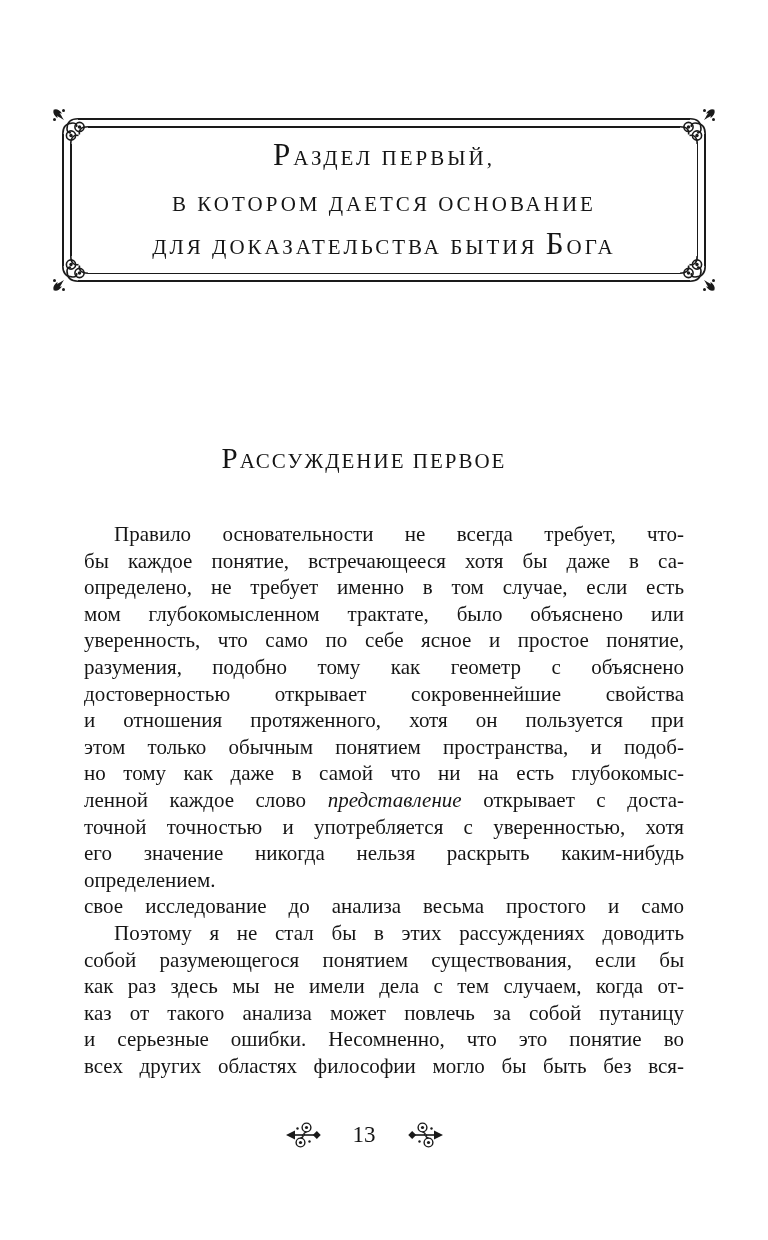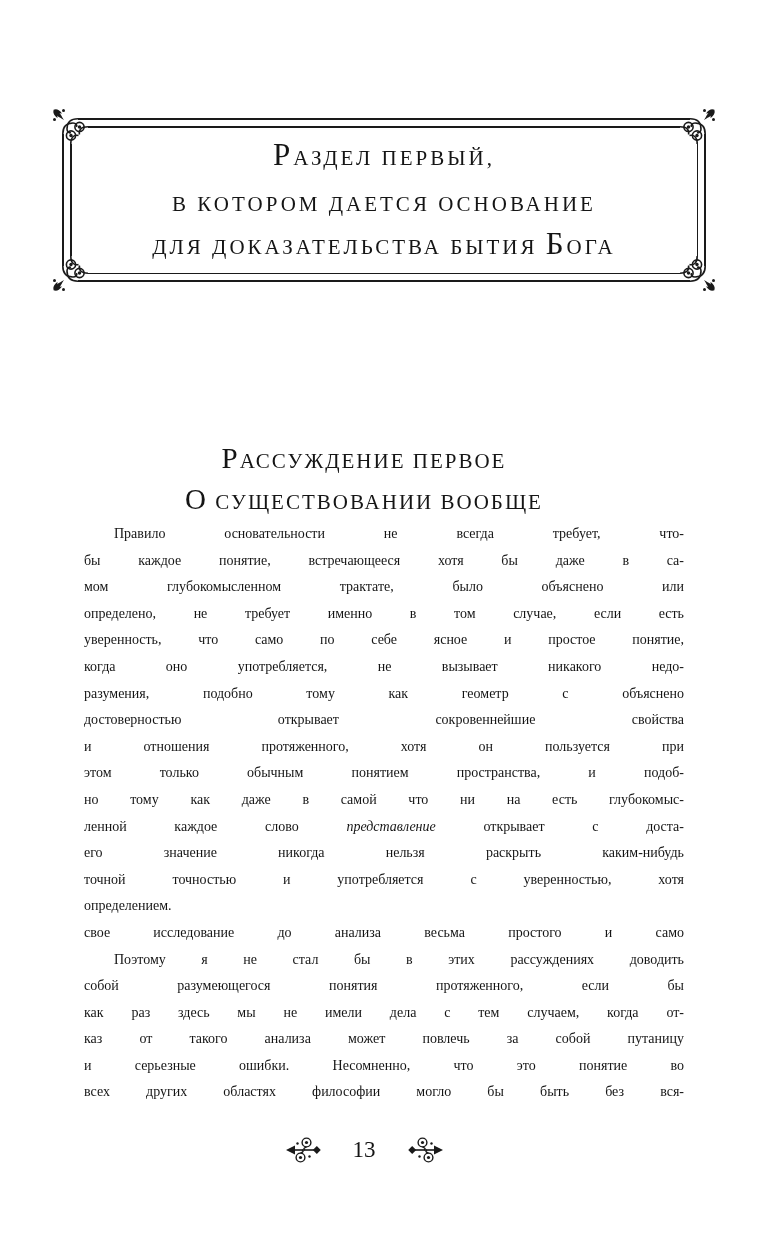--- a/index.html
+++ b/index.html
@@ -47,36 +47,36 @@
     position:absolute;left:64px;top:440px;width:600px;
     text-align:center;
   }
   .hd-line{line-height:37px;white-space:nowrap;}
   .heading .seg{letter-spacing:2px;font-size:21px;}
   .heading .seg.large{font-size:29px;letter-spacing:2px;}
 
   
   .body-text{
     position:absolute;left:84px;top:521px;width:600px;
-    font-size:14px;
+    font-size:21px;
   }
   .bline{
     line-height:26.6px;
     text-align:justify;
     text-align-last:justify;
     white-space:nowrap;
   }
   .bline.indent{text-indent:30px;}
   .bline.lastline{text-align-last:left;}
   .bseg.italic{font-style:italic;}
 
   
   .footer{
     position:absolute;left:64px;top:1118px;width:600px;height:34px;
-    display:flex;align-items:center;justify-content:center;gap:32px;margin-top:15px;
+    display:flex;align-items:center;justify-content:center;gap:32px;
   }
   .page-number{font-size:23px;line-height:34px;}
   .fleuron{width:36px;height:30px;flex:0 0 auto;}
   .fleuron.mirror{transform:scaleX(-1);}
 </style>
 </head>
 <body>
 
 <div class="page">
 
@@ -173,42 +173,40 @@
 
     <div class="frame-title" id="frame-title">
         <div class="ft-line"><span class="seg large">Р</span><span class="seg">АЗДЕЛ ПЕРВЫЙ,</span></div>
         <div class="ft-line"><span class="seg">В КОТОРОМ ДАЕТСЯ ОСНОВАНИЕ</span></div>
         <div class="ft-line"><span class="seg">ДЛЯ ДОКАЗАТЕЛЬСТВА БЫТИЯ </span><span class="seg large">Б</span><span class="seg">ОГА</span></div>
       </div>
   </div>
 
   <div class="heading" id="heading">
       <div class="hd-line"><span class="seg large">Р</span><span class="seg">АССУЖДЕНИЕ ПЕРВОЕ</span></div>
-      <div class="hd-line"><span class="seg large">О</span><span class="seg"> СУЩЕСТВОВАНИИ ВООБЩЕ</span></div>
     </div>
 
   <div class="body-text" id="body-text">
       <div class="bline indent"><span class="bseg">Правило основательности не всегда требует, что-</span></div>
       <div class="bline"><span class="bseg">бы каждое понятие, встречающееся хотя бы даже в са-</span></div>
+      <div class="bline"><span class="bseg">определено, не требует именно в том случае, если есть</span></div>
       <div class="bline"><span class="bseg">мом глубокомысленном трактате, было объяснено или</span></div>
-      <div class="bline"><span class="bseg">определено, не требует именно в том случае, если есть</span></div>
       <div class="bline"><span class="bseg">уверенность, что само по себе ясное и простое понятие,</span></div>
-      <div class="bline"><span class="bseg">когда оно употребляется, не вызывает никакого недо-</span></div>
       <div class="bline"><span class="bseg">разумения, подобно тому как геометр с объяснено</span></div>
       <div class="bline"><span class="bseg">достоверностью открывает сокровеннейшие свойства</span></div>
       <div class="bline"><span class="bseg">и отношения протяженного, хотя он пользуется при</span></div>
       <div class="bline"><span class="bseg">этом только обычным понятием пространства, и подоб-</span></div>
       <div class="bline"><span class="bseg">но тому как даже в самой что ни на есть глубокомыс-</span></div>
       <div class="bline"><span class="bseg">ленной каждое слово </span><span class="bseg italic">представление</span><span class="bseg"> открывает с доста-</span></div>
+      <div class="bline"><span class="bseg">точной точностью и употребляется с уверенностью, хотя</span></div>
       <div class="bline"><span class="bseg">его значение никогда нельзя раскрыть каким-нибудь</span></div>
-      <div class="bline"><span class="bseg">точной точностью и употребляется с уверенностью, хотя</span></div>
       <div class="bline lastline"><span class="bseg">определением.</span></div>
       <div class="bline"><span class="bseg">свое исследование до анализа весьма простого и само</span></div>
       <div class="bline indent"><span class="bseg">Поэтому я не стал бы в этих рассуждениях доводить</span></div>
-      <div class="bline"><span class="bseg">собой разумеющегося понятия протяженного, если бы</span></div>
+      <div class="bline"><span class="bseg">собой разумеющегося понятием существования, если бы</span></div>
       <div class="bline"><span class="bseg">как раз здесь мы не имели дела с тем случаем, когда от-</span></div>
       <div class="bline"><span class="bseg">каз от такого анализа может повлечь за собой путаницу</span></div>
       <div class="bline"><span class="bseg">и серьезные ошибки. Несомненно, что это понятие во</span></div>
       <div class="bline"><span class="bseg">всех других областях философии могло бы быть без вся-</span></div>
     </div>
 
   <div class="footer">
     <svg class="fleuron" viewBox="0 0 36 30">
       <line x1="6" y1="15" x2="29" y2="15" stroke="#1a1a1a" stroke-width="1.6"></line>
       <polygon points="1,15 10,10.5 10,19.5" fill="#1a1a1a"></polygon>

